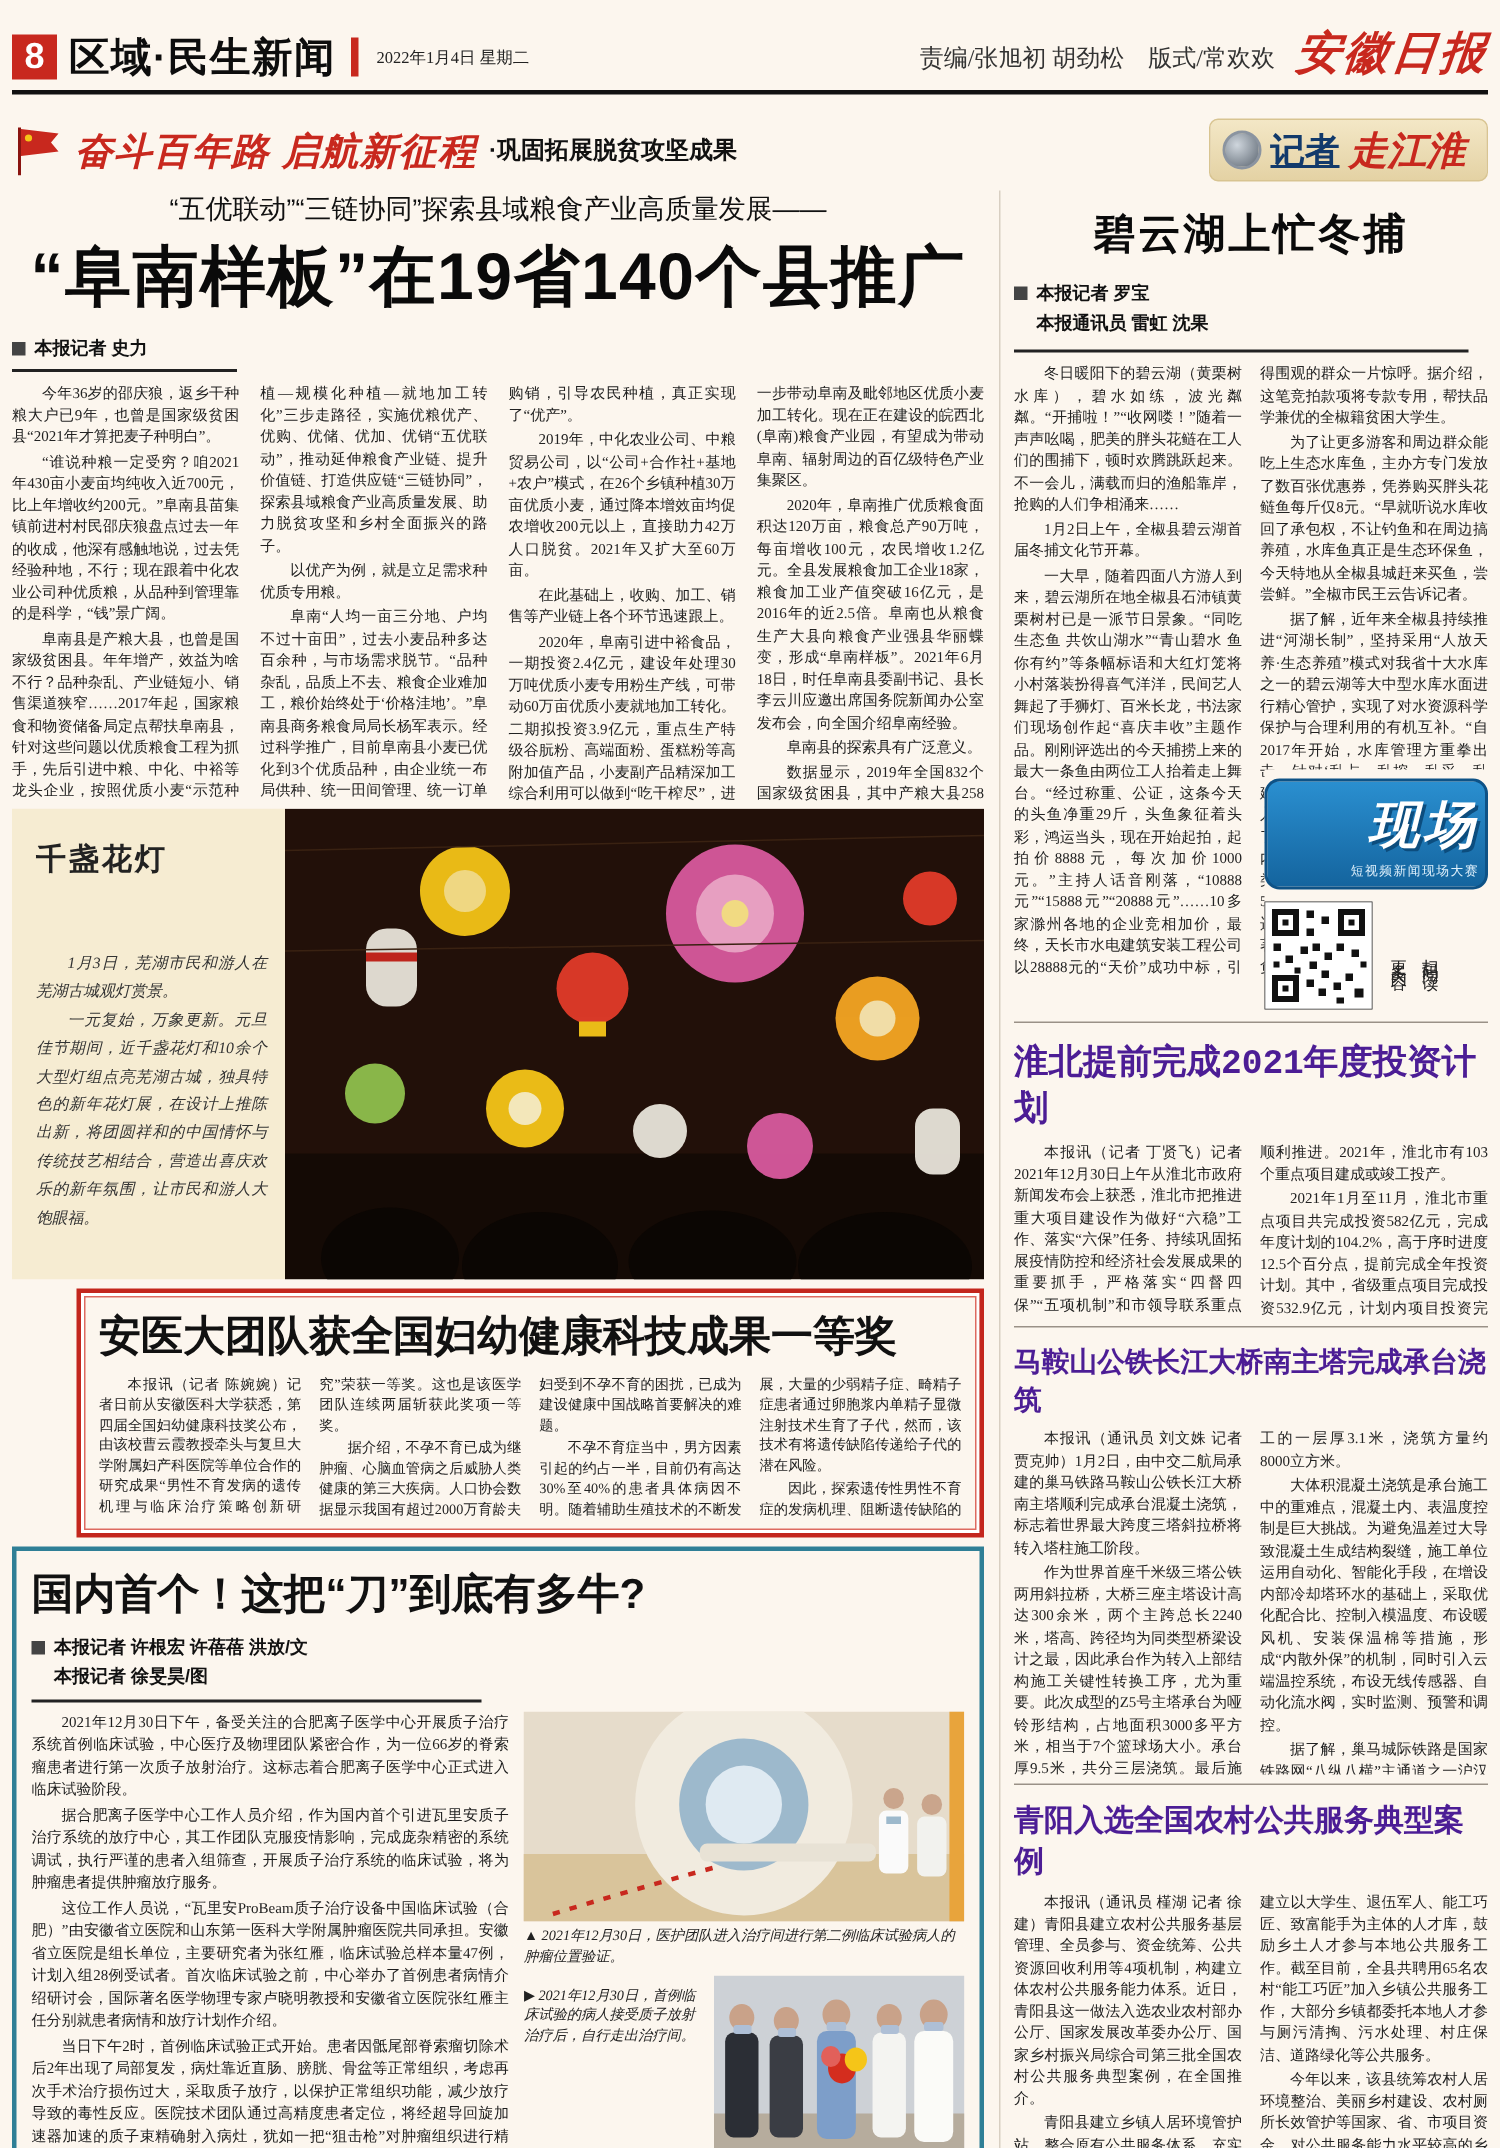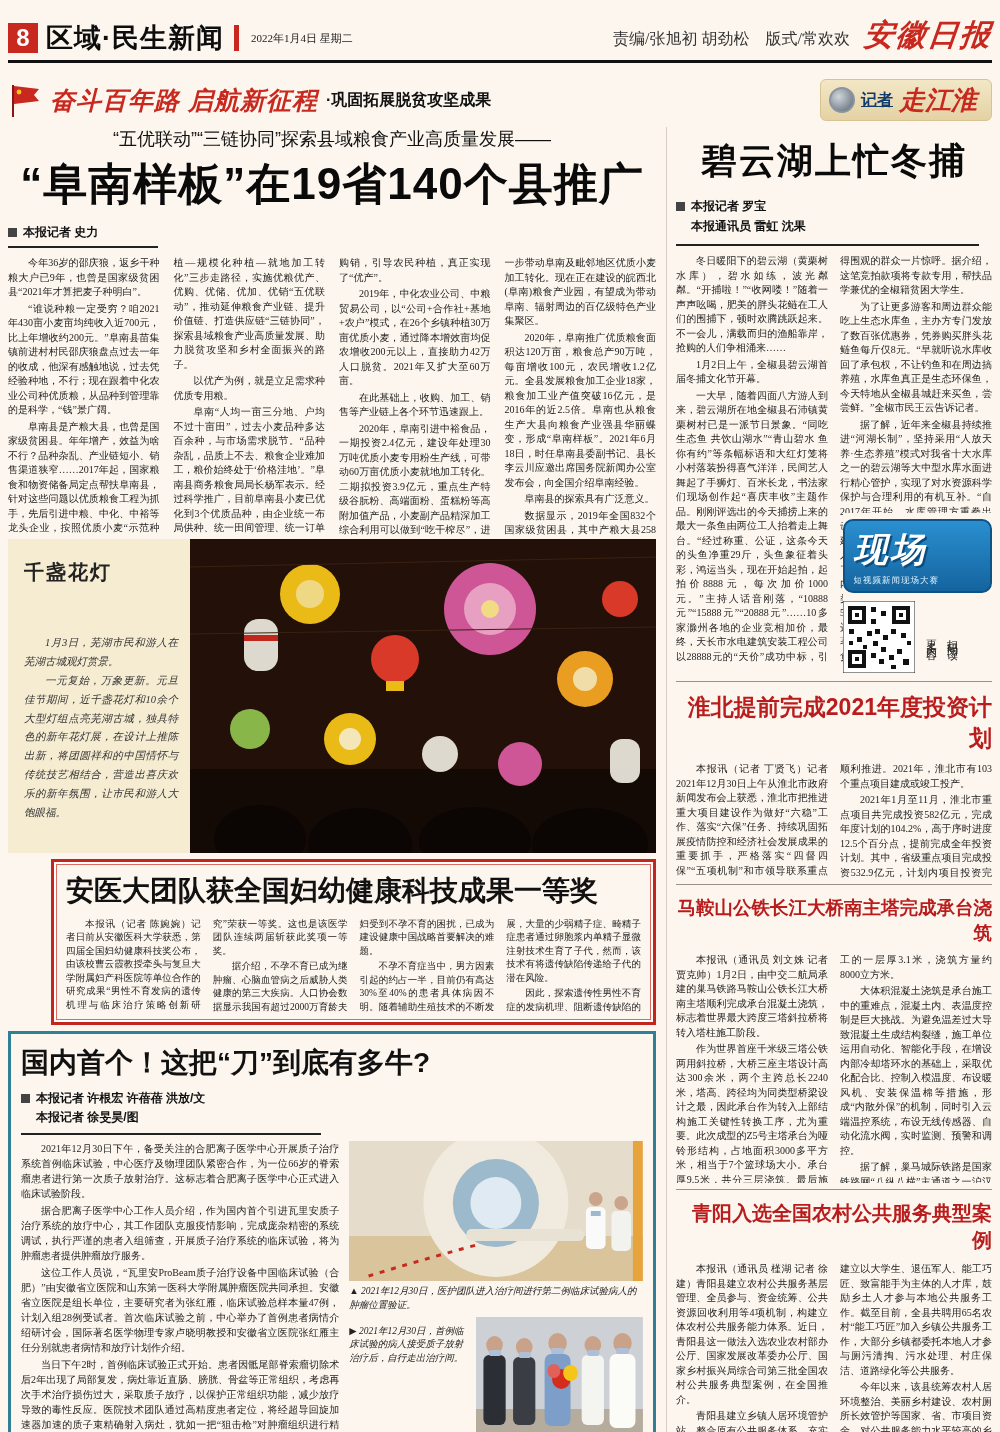--- a/index.html
+++ b/index.html
@@ -24,21 +24,21 @@
   
   .banner-row { display:flex; justify-content:space-between; align-items:center; margin:16px 0 6px 0; height:42px; }
   .banner { display:flex; align-items:center; gap:8px; }
   .slogan { font-family:"Liberation Sans",sans-serif; font-weight:bold; font-style:italic;
             font-size:25px; color:#c8281e; letter-spacing:1px; }
   .slogan-sub { font-family:"Liberation Sans",sans-serif; font-weight:bold; font-size:16px; color:#111; }
   .reporter-badge { display:flex; align-items:center; gap:6px; background:linear-gradient(#f3e7c6,#e4d2a4);
                     border:1px solid #d8c491; border-radius:6px; padding:4px 14px 4px 8px; height:42px; }
   .rb-icon { width:26px; height:26px; border-radius:50%; background:radial-gradient(circle at 35% 35%, #cfd6dd, #5b6570);
              border:2px solid #8b94a0; }
-  .rb-prefix { font-family:"Liberation Sans",sans-serif; font-weight:bold; font-size:16px; color:#123a6b;text-decoration:underline; }
+  .rb-prefix { font-family:"Liberation Sans",sans-serif; font-weight:bold; font-size:23px; color:#123a6b;text-decoration:underline; }
   .rb-script { font-family:"Liberation Serif",serif; font-weight:bold; font-style:italic; font-size:26px; color:#c8281e; }
 
   
   .content { display:flex; gap:10px; margin-top:6px; }
   .col-left { width:648px; }
   .col-right { width:326px; border-left:1px solid #d8cfc2; padding-left:9px; }
 
   
   .para { text-indent:2em; text-align:justify; margin:0 0 2px 0; }
   .body-cols { font-size:10px; line-height:1.45; color:#222; overflow:hidden; column-fill:auto; }
@@ -77,35 +77,35 @@
   .teal-content { display:flex; gap:10px; height:312px; }
   .teal-text { width:52%; font-size:10px; line-height:1.5; overflow:hidden; }
   .photos-col { width:48%; display:flex; flex-direction:column; gap:4px; }
   .photo-caption { font-size:9.5px; font-style:italic; color:#222; line-height:1.45; }
   .cap-row { display:flex; gap:6px; }
   .cap-row .photo-caption { width:42%; padding-top:8px; }
 
   
   .art-biyun { position:relative; height:548px; overflow:hidden; }
   .biyun-headline { text-align:center; font-family:"Liberation Sans",sans-serif; font-weight:bold;
-                    font-size:36px; color:#0a0a0a; letter-spacing:2px; margin:10px 0 12px 0; }
+                    font-size:28px; color:#0a0a0a; letter-spacing:2px; margin:10px 0 12px 0; }
   .biyun-byline { border-bottom:2px solid #222; padding-bottom:6px; margin-bottom:8px; width:96%; }
   .biyun-byline .byline-row { margin-bottom:3px; }
   .biyun-body { columns:2; column-gap:12px; height:418px; }
   .xianchang-wrap { position:absolute; right:0; bottom:2px; width:47%; background:#fcf6ee; padding-top:6px; }
   .xc-badge { background:linear-gradient(#2a8fd0,#14649e); border:2px solid #0e5286; border-radius:10px;
-              padding:6px 4px 4px 8px; text-align:left; }
+              padding:6px 4px 4px 8px; text-align:right; }
   .xc-logo { font-family:"Liberation Sans",sans-serif; font-weight:bold; font-style:italic;
              font-size:34px; color:#fff; letter-spacing:3px; text-shadow:2px 2px 0 #0c4d7e; }
   .xc-slogan { font-size:8.5px; color:#dff0fb; margin-top:2px; letter-spacing:1px; }
   .qr-row { display:flex; align-items:center; gap:8px; margin-top:8px; }
   .qr-side { display:flex; gap:6px; }
   .qr-side span { writing-mode:vertical-rl; font-size:11px; letter-spacing:3px; color:#222; }
 
-  .sub-headline { text-align:right; font-family:Liberation Sans, sans-serif; font-weight:bold; color:#b91c1c; }
+  .sub-headline { text-align:left; font-family:Liberation Mono, monospace; font-weight:bold; color:#4c1d95; }
   .art-huaibei { height:190px; overflow:hidden; }
   .art-huaibei .sub-headline { font-size:23px; margin:4px 0 8px 0; }
   .art-huaibei .body-cols { columns:2; column-gap:12px; height:146px; }
   .art-maanshan { height:292px; overflow:hidden; }
   .art-maanshan .sub-headline { font-size:18.5px; margin:4px 0 8px 0; }
   .art-maanshan .body-cols { columns:2; column-gap:12px; height:248px; }
   .art-qingyang { height:258px; overflow:hidden; }
   .art-qingyang .sub-headline { font-size:20px; margin:4px 0 8px 0; }
   .art-qingyang .body-cols { columns:2; column-gap:12px; height:214px; }
 

